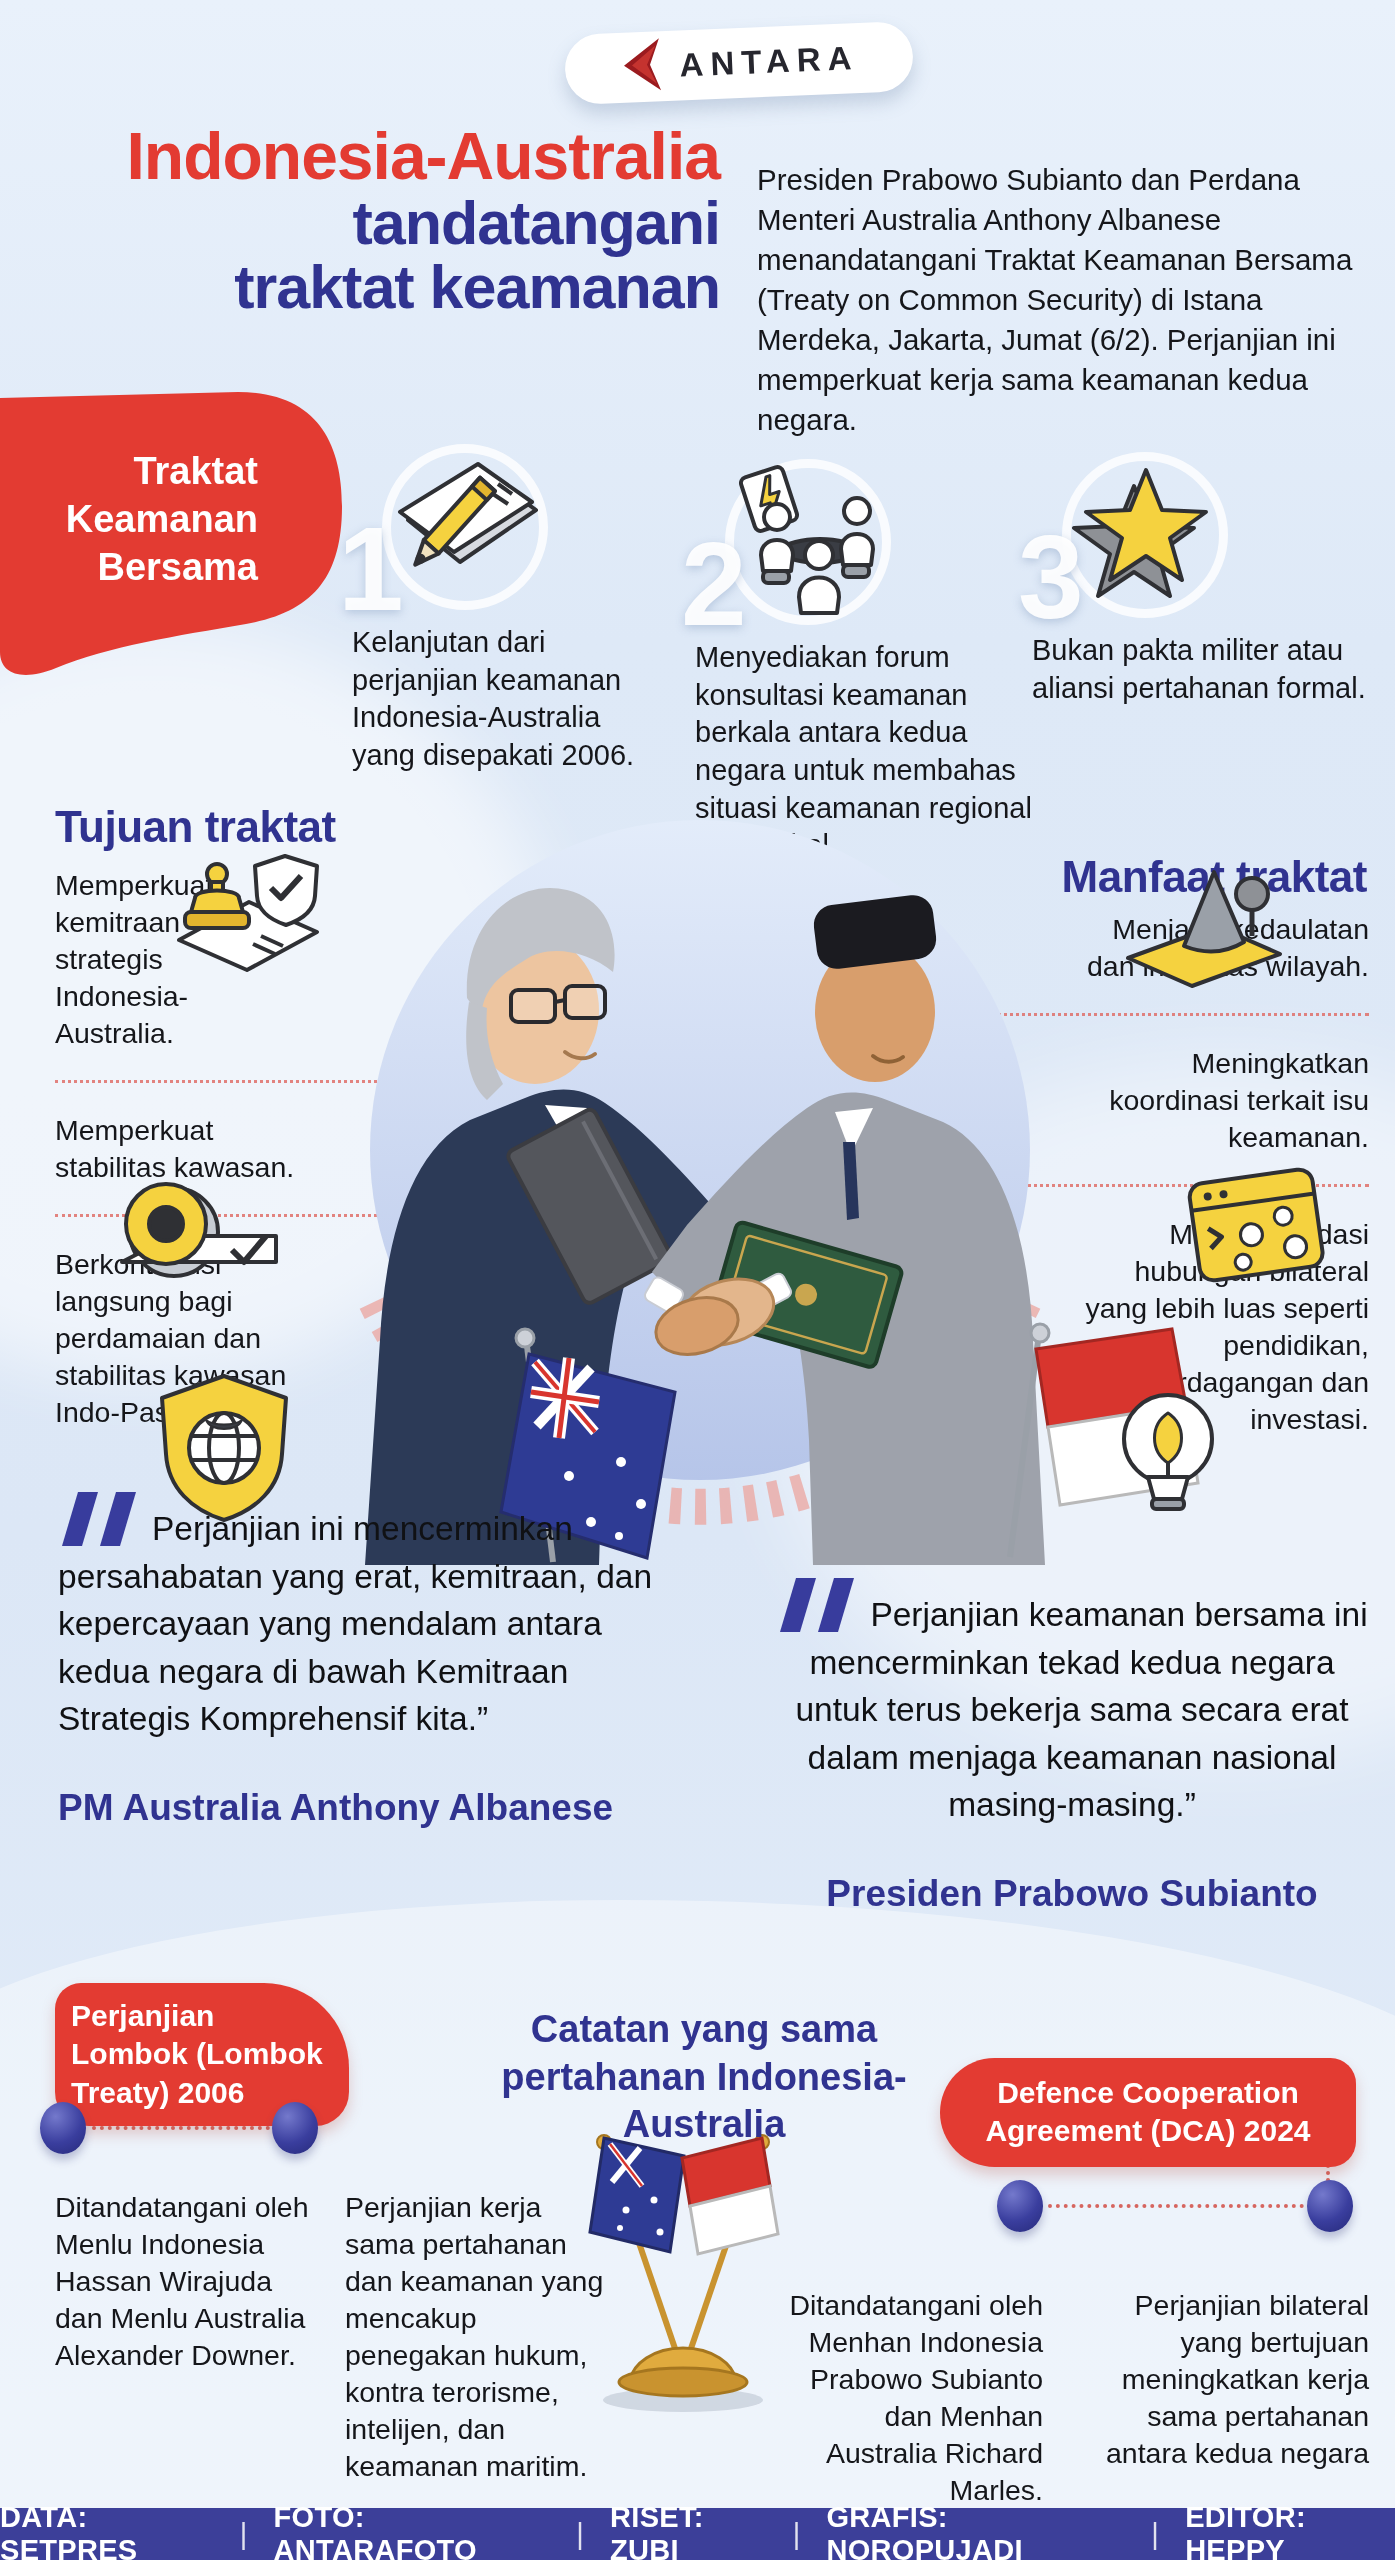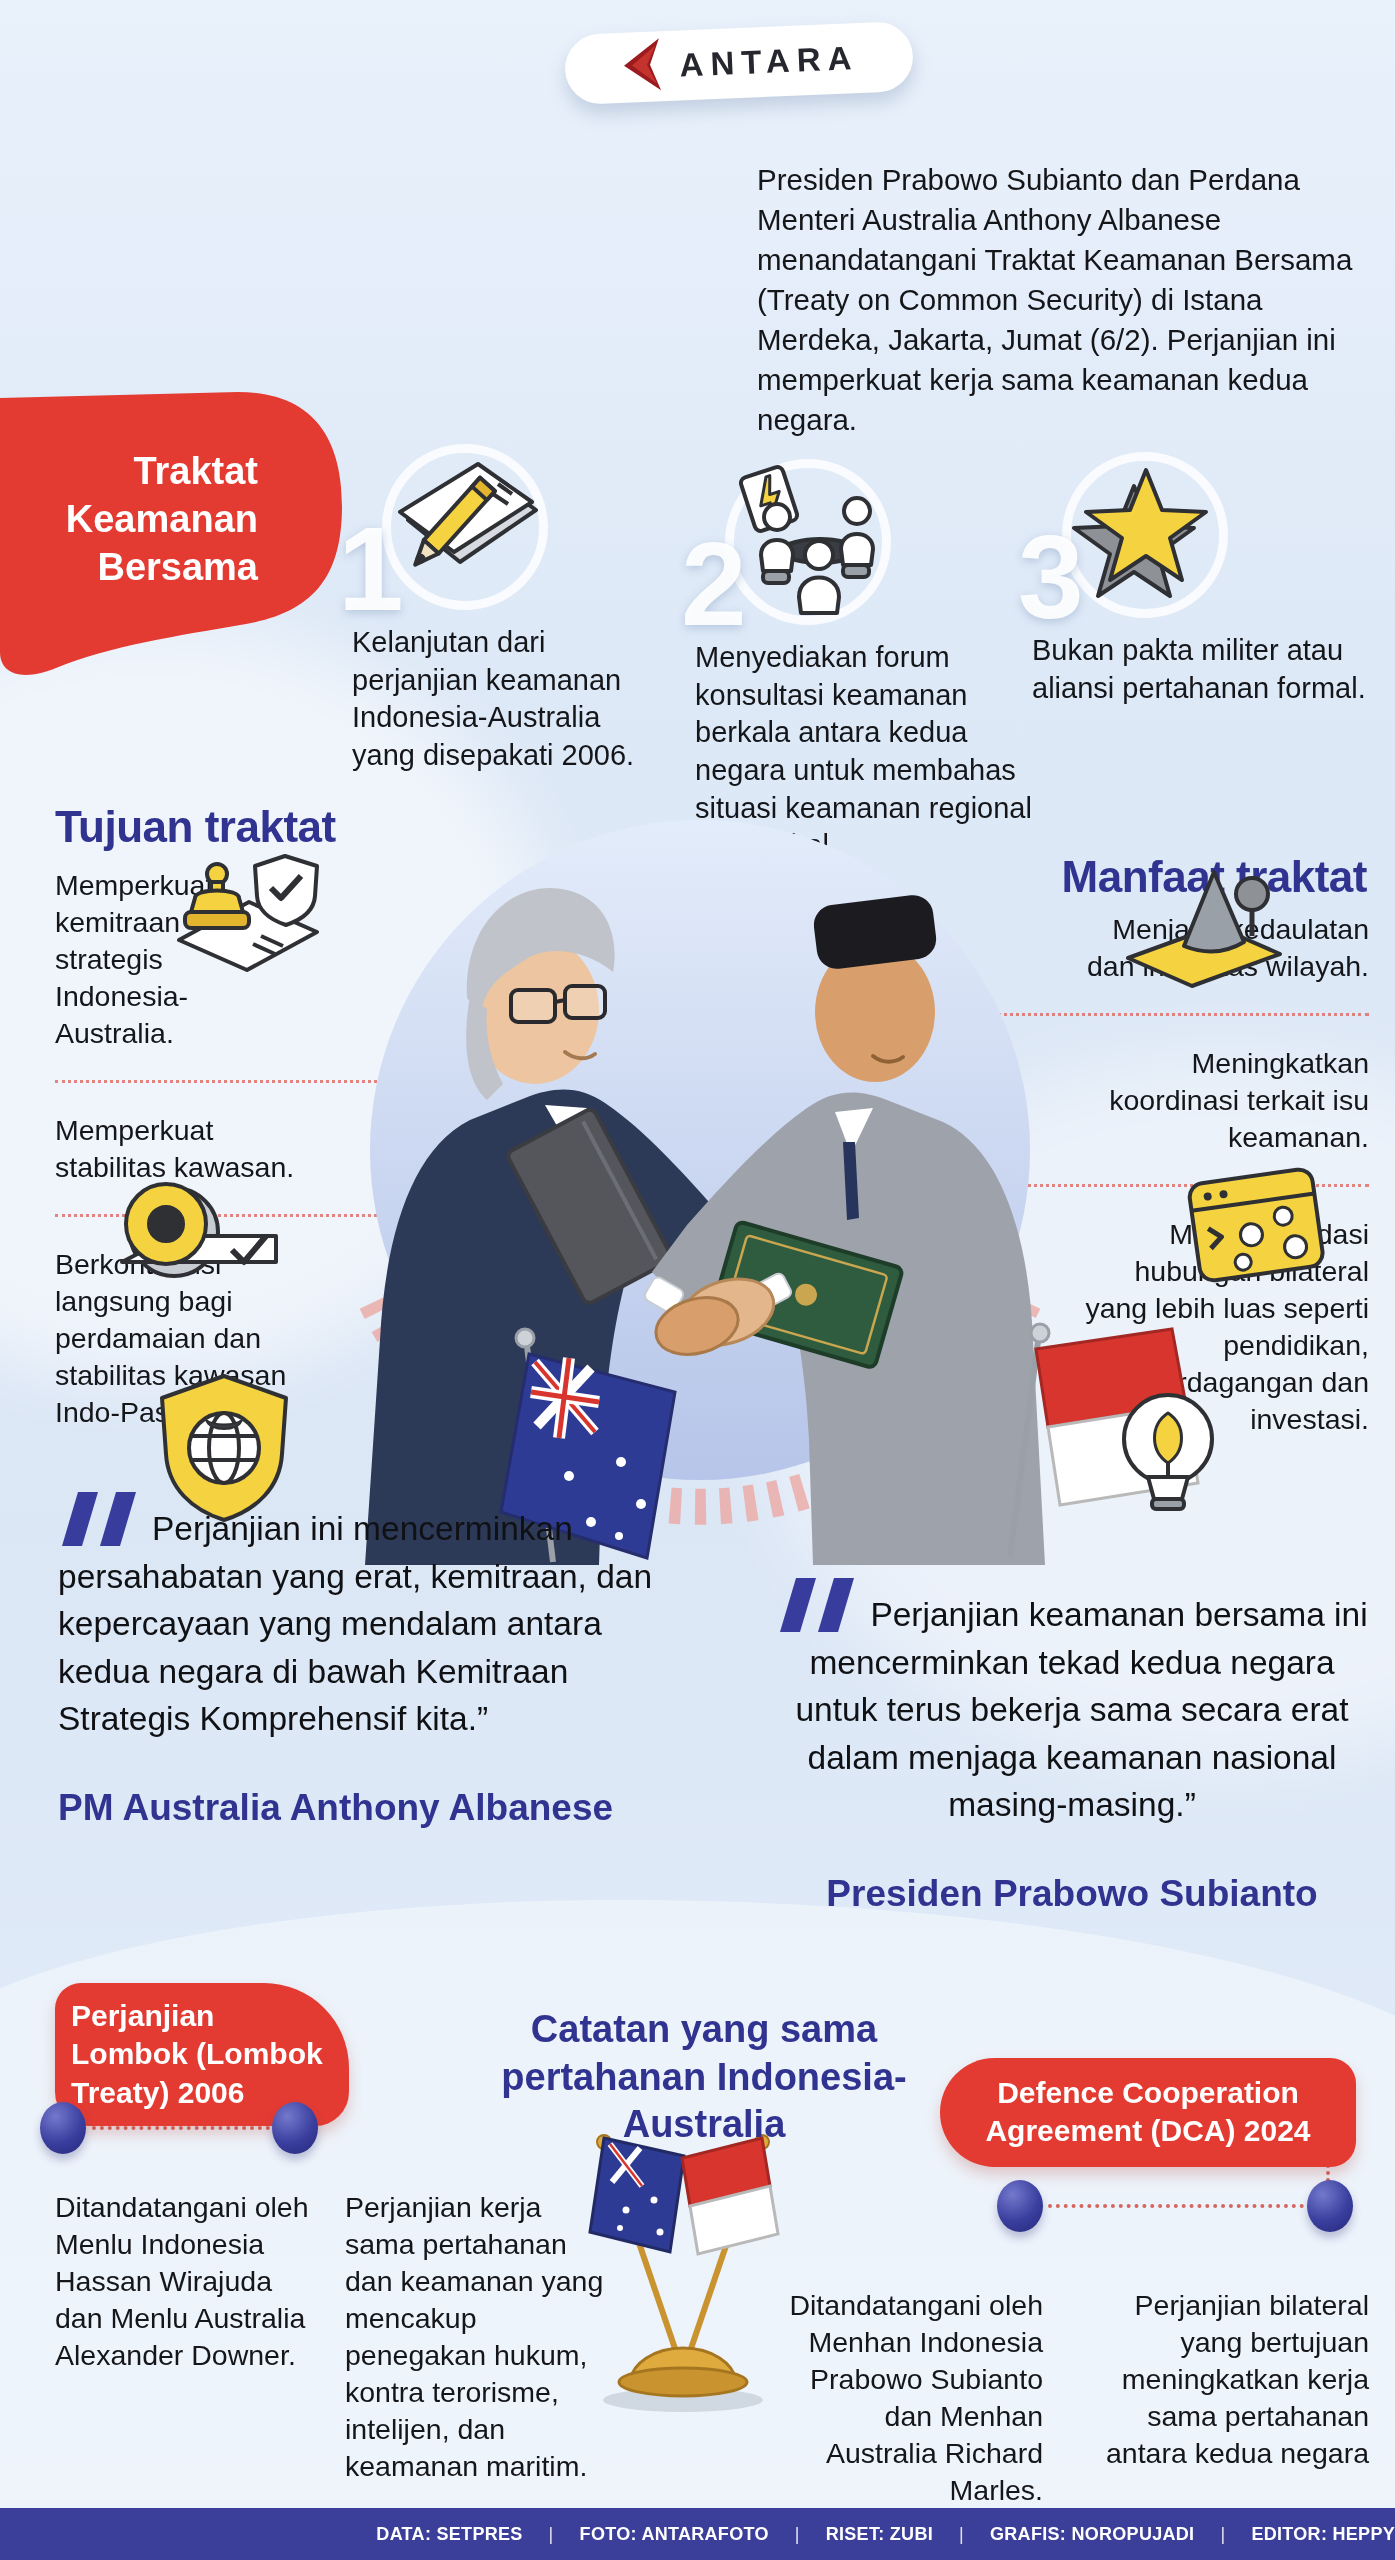--- a/index.html
+++ b/index.html
@@ -64,41 +64,46 @@
   #hd2{left:1048px;top:2204px;width:256px;}
   .vdash{position:absolute;border-left:4px dotted #d6655f;z-index:3;}
   #vd1{left:90px;top:2086px;height:18px;}
   #vd2{left:1326px;top:2164px;height:18px;}
   .tl-text{position:absolute;font-size:28.5px;line-height:1.3;color:var(--ink);z-index:4;}
   #tl1{left:55px;top:2160px;width:258px;}
   #tl2{left:345px;top:2160px;width:272px;}
   #tl3{left:775px;top:2258px;width:268px;text-align:right;}
   #tl4{left:1085px;top:2258px;width:284px;text-align:right;}
   .flags-svg{position:absolute;left:568px;top:2082px;width:230px;height:335px;z-index:3;}
-  .footer{position:absolute;left:0;top:2508px;width:100%;height:52px;background:#3c3f99;display:flex;align-items:center;justify-content:flex-end;gap:26px;color:#fff;font-weight:bold;font-size:18px;letter-spacing:.3px;z-index:5;}
+  .footer{position:absolute;left:0;top:2508px;width:100%;height:52px;background:#3c3f99;display:flex;align-items:center;justify-content:flex-start;gap:26px;color:#fff;font-weight:bold;font-size:29px;letter-spacing:.3px;z-index:5;}
   .f-sep{opacity:.85;font-weight:normal;}
 </style>
 </head>
 <body>
 
 <div class="page">
   <div class="soft-a"></div>
   <div class="soft-b"></div>
   <div class="soft-c"></div>
 
   <div class="logo-pill">
     <span>
       <svg width="44" height="58" viewBox="0 0 44 58">
           <path d="M40 3 L4 29 L40 55 L30 29 Z" fill="#9b1b1f"></path>
           <path d="M36 10 L12 29 L36 48 L27 29 Z" fill="#c5332f"></path>
         </svg>
     </span>
     <span class="logo-text">ANTARA</span>
   </div>
 
+  <div class="title">
+    <span class="t1">Indonesia-Australia</span>
+    <span class="t2">tandatangani</span>
+    <span class="t3">traktat keamanan</span>
+  </div>
 
   <p class="intro">Presiden Prabowo Subianto dan Perdana Menteri Australia Anthony Albanese menandatangani Traktat Keamanan Bersama (Treaty on Common Security) di Istana Merdeka, Jakarta, Jumat (6/2). Perjanjian ini memperkuat kerja sama keamanan kedua negara.</p>
 
   <svg class="blob-svg" viewBox="0 0 352 314">
     <path d="M0 18 L238 12 C316 12 342 62 342 126 C342 196 314 232 246 244 C176 256 110 266 56 288 C22 302 0 294 0 272 Z" fill="#e33b32"></path>
   </svg>
   <div class="blob-text">Traktat Keamanan Bersama</div>
 
   <div class="point p1">
     <div class="icon-wrap">

